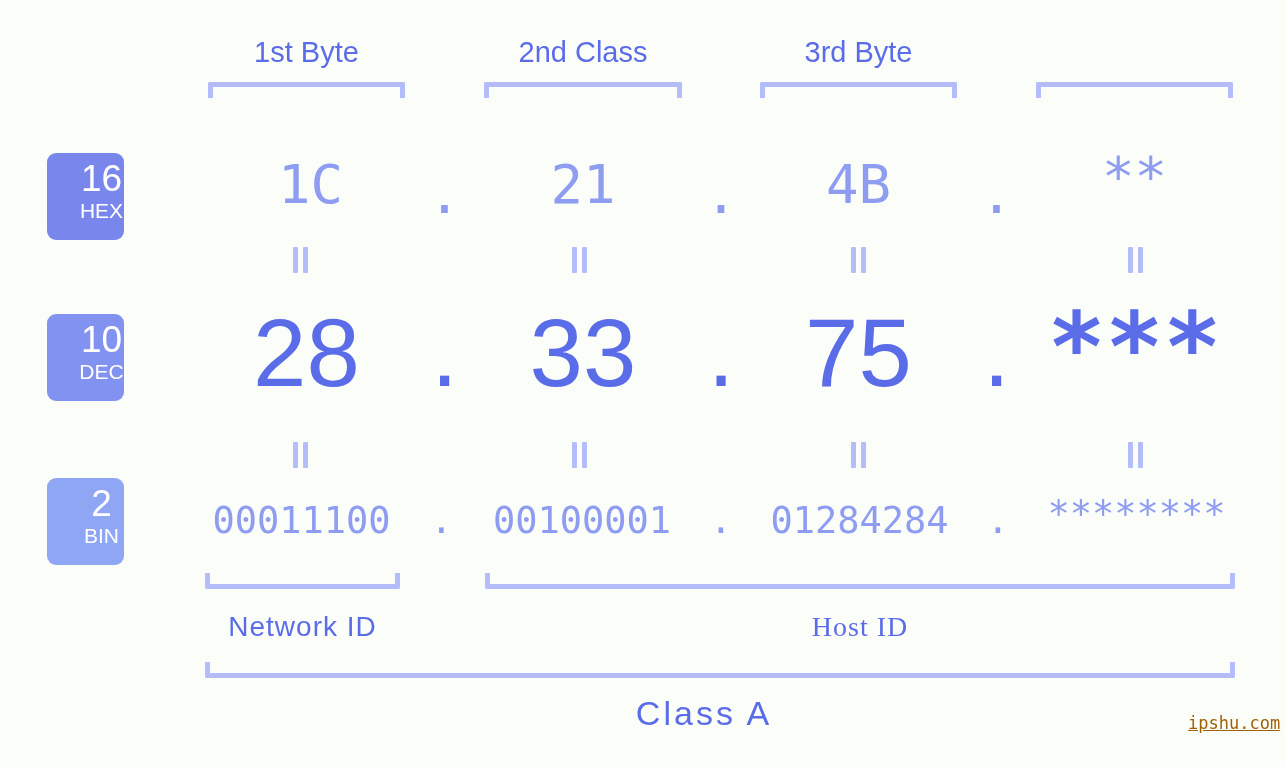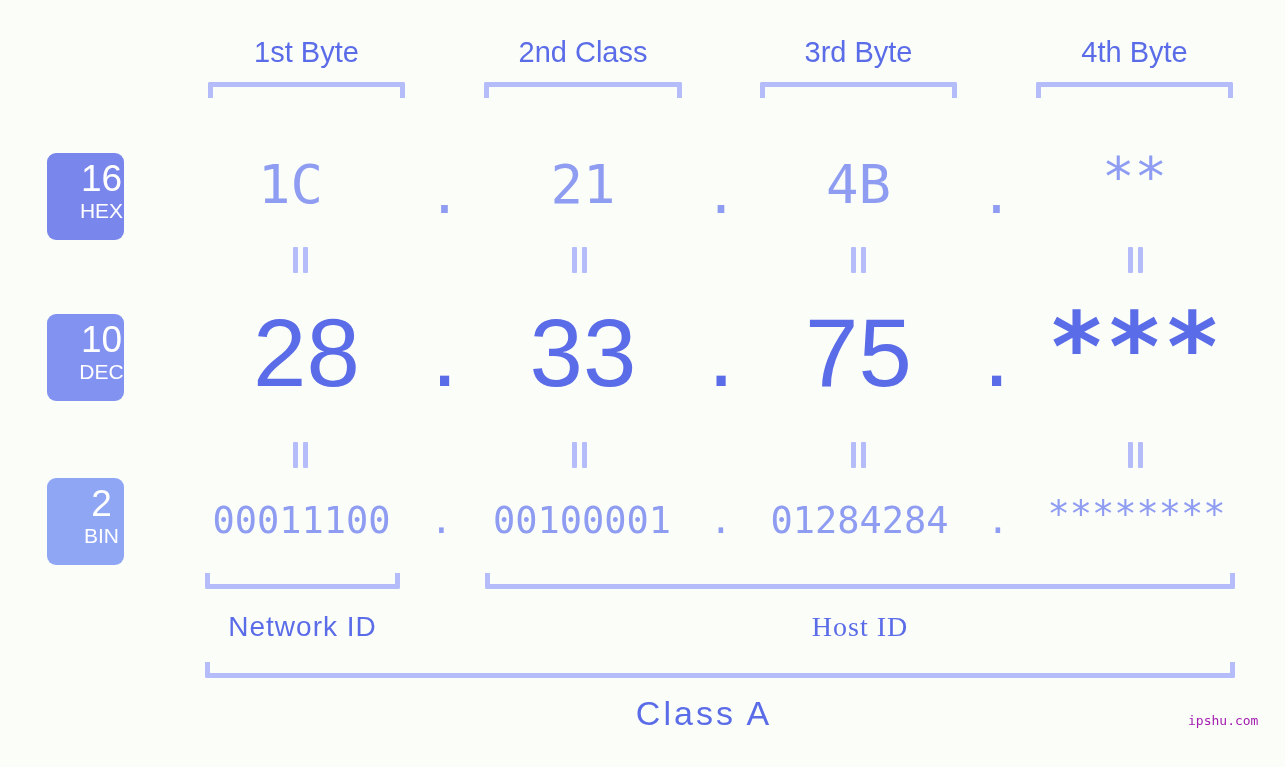--- a/index.html
+++ b/index.html
@@ -151,47 +151,47 @@
     text-align: center;
     white-space: nowrap;
     font-family: "Liberation Sans", sans-serif;
     font-size: 34px;
     color: #5b6ce8;
     letter-spacing: 3px;
   }
   .watermark {
     position: absolute;
     font-family: "DejaVu Sans Mono", monospace;
-    font-size: 13px;
-    color: #a21caf;
-    white-space: nowrap;
+    font-size: 17px;
+    color: #a16207;
+    white-space: nowrap;
+    text-decoration: underline;
   }
 </style>
 </head>
 <body>
 
 <div class="stage">
 
   <div class="byte-header" style="left:208px; width:197px;">1st Byte</div>
   <div class="byte-header" style="left:484px; width:198px;">2nd Class</div>
   <div class="byte-header" style="left:760px; width:197px;">3rd Byte</div>
-  <div class="byte-header" style="left:1036px; width:197px;">4th Byte</div>
 
   <div class="bracket-down" style="left:208px; top:82px; width:197px;"></div>
   <div class="bracket-down" style="left:484px; top:82px; width:198px;"></div>
   <div class="bracket-down" style="left:760px; top:82px; width:197px;"></div>
   <div class="bracket-down" style="left:1036px; top:82px; width:197px;"></div>
 
   <div class="base-badge" style="top:153px; height:87px; background:#7986eb;">
     <span class="num">16</span>
     <span class="lbl">HEX</span>
   </div>
 
   <div class="row-hex">
-    <div class="value-cell" style="left:192px; top:158px; width:197px;">1C</div>
+    <div class="value-cell" style="left:212px; top:158px; width:197px;">1C</div>
     <div class="dot" style="left:405px; top:168px; width:79px;">.</div>
     <div class="value-cell" style="left:484px; top:158px; width:198px;">21</div>
     <div class="dot" style="left:682px; top:168px; width:78px;">.</div>
     <div class="value-cell" style="left:760px; top:158px; width:197px;">4B</div>
     <div class="dot" style="left:957px; top:168px; width:79px;">.</div>
     <div class="value-cell" style="left:1036px; top:150px; width:197px;">**</div>
   </div>
 
   <div class="eq-sep" style="left:293px; top:247px;">
       <i></i>

